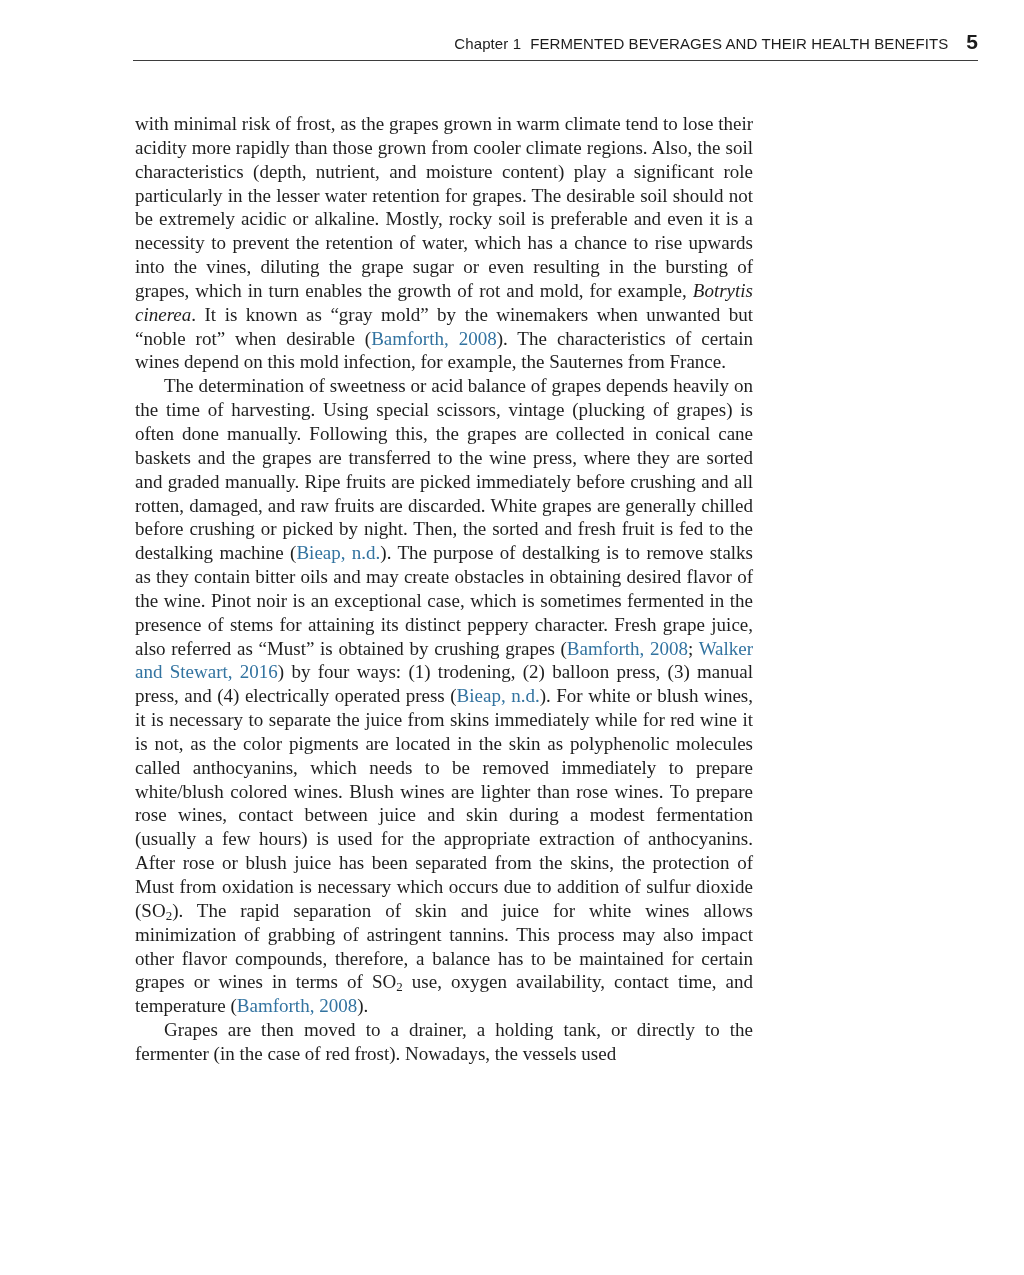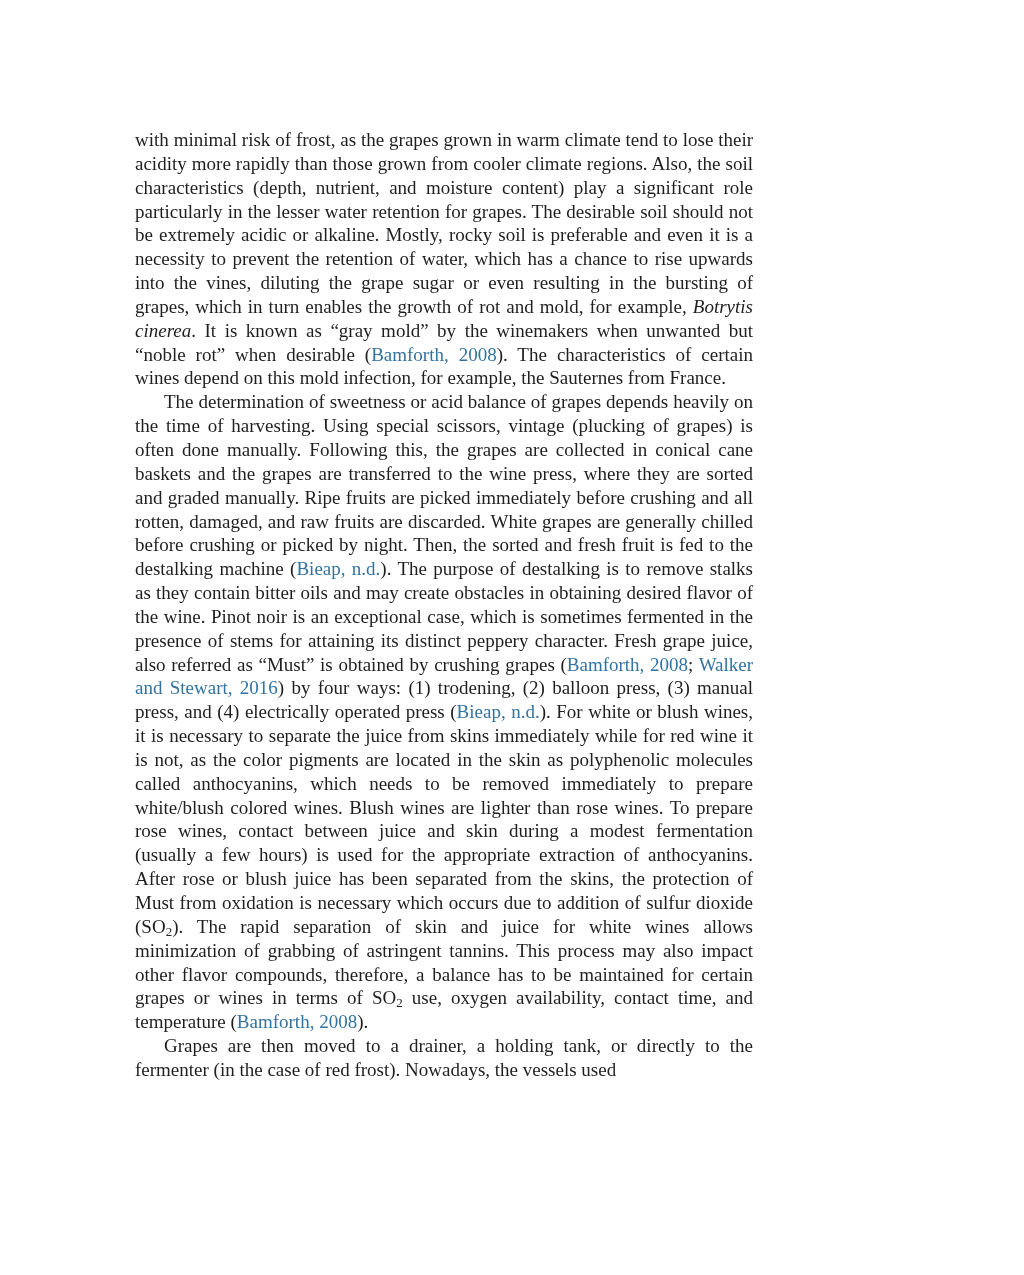--- a/index.html
+++ b/index.html
@@ -46,21 +46,21 @@
   }
   .header-rule {
     margin-top: 6px;
     height: 0;
     border-bottom: 1.6px solid #3d3d3d;
   }
   
   .body-text {
     position: absolute;
     left: 135px;
-    top: 128px;
+    top: 112px;
     width: 618px;
     color: #1f1f1f;
     font-size: 19px;
     line-height: 23.85px;
     text-align: justify;
     hyphens: auto;
     -webkit-hyphens: auto;
   }
   .body-text p {
     margin: 0;
@@ -80,20 +80,28 @@
     color: var(--link-color, #3273a0);
     text-decoration: none;
     cursor: pointer;
   }
 </style>
 </head>
 <body>
 
 <div class="page">
 
+  <div class="running-head-wrap">
+    <div class="running-head">
+      <span class="chapter-label">Chapter 1</span>
+      <span class="chapter-title">FERMENTED BEVERAGES AND THEIR HEALTH BENEFITS</span>
+      <span class="page-number">5</span>
+    </div>
+    <div class="header-rule"></div>
+  </div>
 
   <main class="body-text">
       <p class=""><span>with minimal risk of frost, as the grapes grown in warm climate tend to lose their acidity more rapidly than those grown from cooler climate regions. Also, the soil characteristics (depth, nutrient, and moisture content) play a significant role particularly in the lesser water retention for grapes. The desirable soil should not be extremely acidic or alkaline. Mostly, rocky soil is preferable and even it is a necessity to prevent the retention of water, which has a chance to rise upwards into the vines, diluting the grape sugar or even resulting in the bursting of grapes, which in turn enables the growth of rot and mold, for example, </span><em>Botrytis cinerea</em><span>. It is known as “gray mold” by the winemakers when unwanted but “noble rot” when desirable (</span><a href="#">Bamforth, 2008</a><span>). The characteristics of certain wines depend on this mold infection, for example, the Sauternes from France.</span></p>
       <p class="indent"><span>The determination of sweetness or acid balance of grapes depends heavily on the time of harvesting. Using special scissors, vintage (plucking of grapes) is often done manually. Following this, the grapes are collected in conical cane baskets and the grapes are transferred to the wine press, where they are sorted and graded manually. Ripe fruits are picked immediately before crushing and all rotten, damaged, and raw fruits are discarded. White grapes are generally chilled before crushing or picked by night. Then, the sorted and fresh fruit is fed to the destalking machine (</span><a href="#">Bieap, n.d.</a><span>). The purpose of destalking is to remove stalks as they contain bitter oils and may create obstacles in obtaining desired flavor of the wine. Pinot noir is an exceptional case, which is sometimes fermented in the presence of stems for attaining its distinct peppery character. Fresh grape juice, also referred as “Must” is obtained by crushing grapes (</span><a href="#">Bamforth, 2008</a><span>; </span><a href="#">Walker and Stewart, 2016</a><span>) by four ways: (1) trodening, (2) balloon press, (3) manual press, and (4) electrically operated press (</span><a href="#">Bieap, n.d.</a><span>). For white or blush wines, it is necessary to separate the juice from skins immediately while for red wine it is not, as the color pigments are located in the skin as polyphenolic molecules called anthocyanins, which needs to be removed immediately to prepare white/blush colored wines. Blush wines are lighter than rose wines. To prepare rose wines, contact between juice and skin during a modest fermentation (usually a few hours) is used for the appropriate extraction of anthocyanins. After rose or blush juice has been separated from the skins, the protection of Must from oxidation is necessary which occurs due to addition of sulfur dioxide (SO</span><sub>2</sub><span>). The rapid separation of skin and juice for white wines allows minimization of grabbing of astringent tannins. This process may also impact other flavor compounds, therefore, a balance has to be maintained for certain grapes or wines in terms of SO</span><sub>2</sub><span> use, oxygen availability, contact time, and temperature (</span><a href="#">Bamforth, 2008</a><span>).</span></p>
       <p class="indent"><span>Grapes are then moved to a drainer, a holding tank, or directly to the fermenter (in the case of red frost). Nowadays, the vessels used</span></p>
     </main>
 
 </div>
 
 </body></html>

